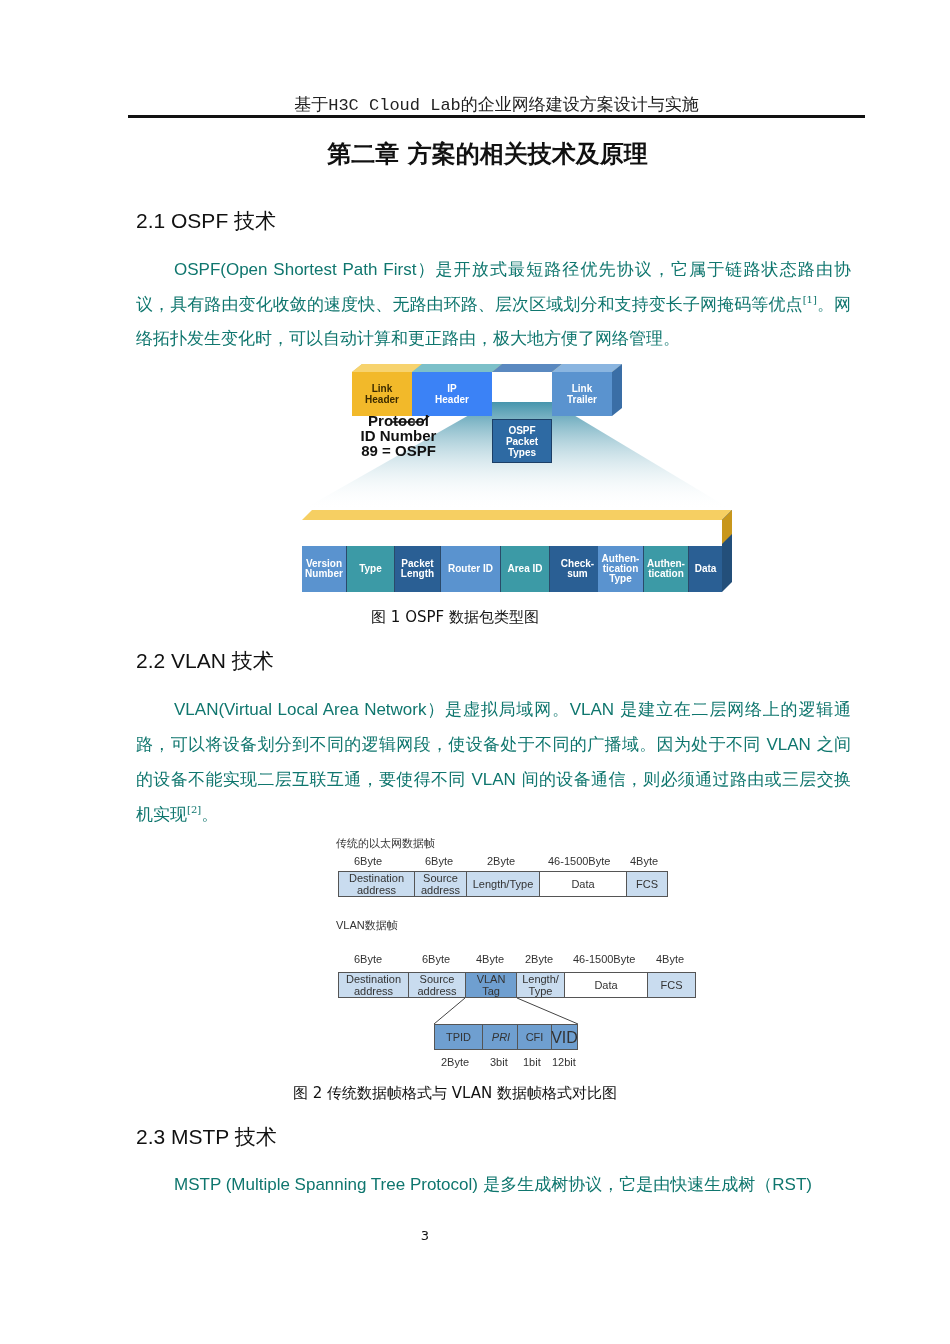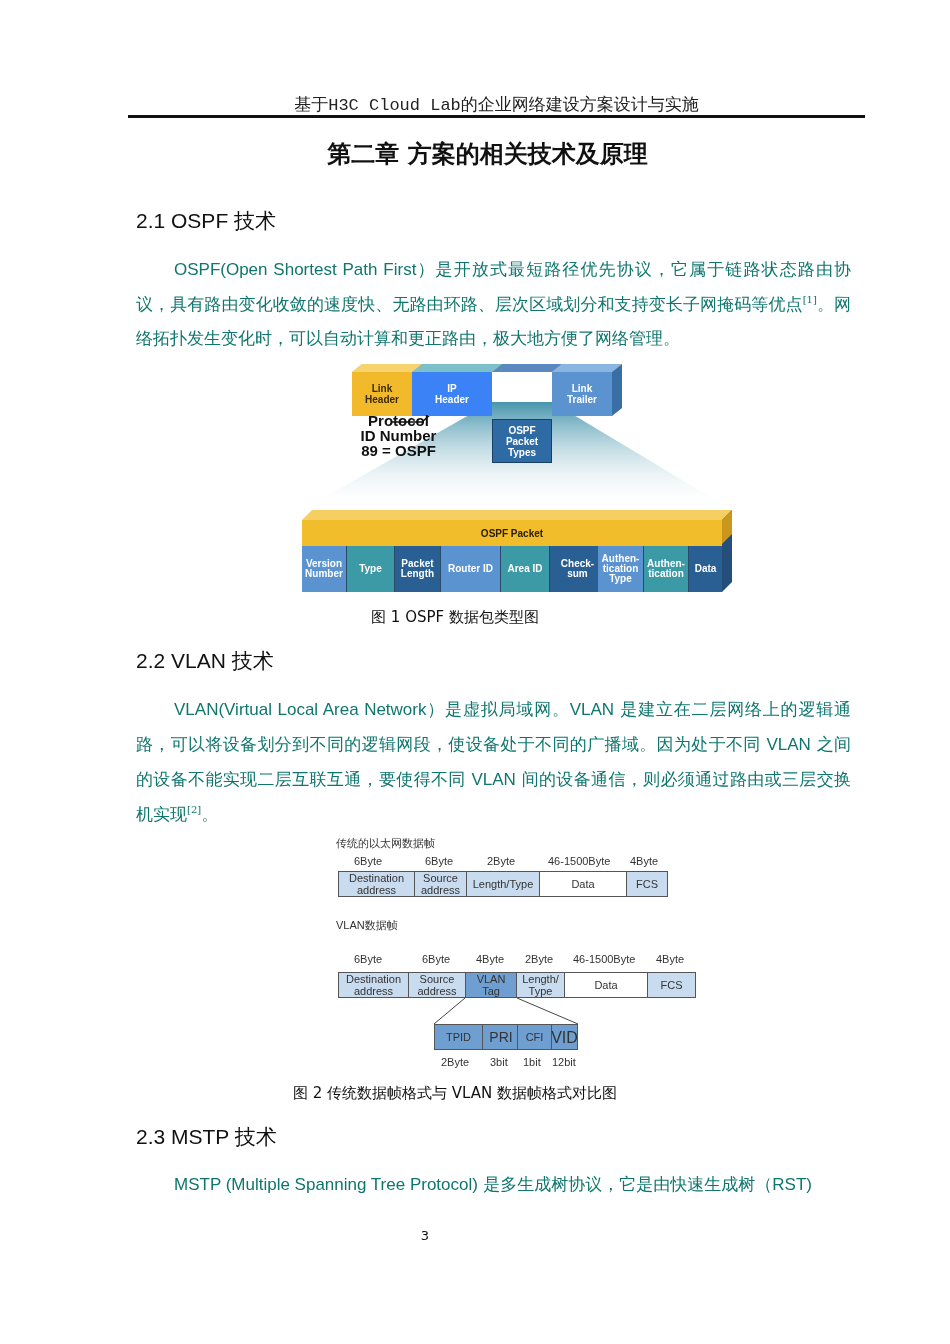--- a/index.html
+++ b/index.html
@@ -77,21 +77,20 @@
   <div class="blk" style="left:252px;top:10px;width:60px;height:44px;background:#5a93cf;">
       <span style="white-space:pre;">Link
 Trailer</span>
     </div>
   <div class="blk" style="left:56px;top:56px;width:85px;height:34px;color:#111;font-size:15px;line-height:15px;">
       <span style="white-space:pre;text-align:center;">Protocol
 ID Number
 89 = OSPF</span>
     </div>
 
-  <div class="blk" style="left:2px;top:158px;width:420px;height:26px;background:#f2bd2a;color:#2a2000;font-size:10px;">OSPF Packet</div>
   <div style="position:absolute;left:2px;top:184px;width:420px;height:46px;">
     <div class="cell" style="left:0;width:45px;height:46px;background:#5a93cf;white-space:pre;">Version
 Number</div>
     <div class="cell" style="left:45px;width:48px;height:46px;background:#3c9aa6;white-space:pre;">Type</div>
     <div class="cell" style="left:93px;width:46px;height:46px;background:#2a5f94;white-space:pre;">Packet
 Length</div>
     <div class="cell" style="left:139px;width:60px;height:46px;background:#5a93cf;white-space:pre;">Router ID</div>
     <div class="cell" style="left:199px;width:49px;height:46px;background:#3c9aa6;white-space:pre;">Area ID</div>
     <div class="cell" style="left:248px;width:56px;height:46px;background:#2a5f94;white-space:pre;">Check-
 sum</div>
@@ -143,21 +142,21 @@
 Type</div>
   <div class="fb" style="left:234px;top:138px;width:84px;height:26px;background:#fff;font-size:11px;">Data</div>
   <div class="fb" style="left:317px;top:138px;width:49px;height:26px;background:#c9dcef;font-size:11px;">FCS</div>
 
   <svg width="380" height="240" style="position:absolute;left:0;top:0;pointer-events:none;">
     <line x1="135" y1="164" x2="104" y2="190" stroke="#444" stroke-width="1"></line>
     <line x1="187" y1="164" x2="248" y2="190" stroke="#444" stroke-width="1"></line>
   </svg>
 
   <div class="fb" style="left:104px;top:190px;width:49px;height:26px;background:#6f9fd0;font-size:11px;">TPID</div>
-  <div class="fb" style="left:152px;top:190px;width:38px;height:26px;background:#6f9fd0;font-size:14px;">PRI</div>
+  <div class="fb" style="left:152px;top:190px;width:38px;height:26px;background:#6f9fd0;font-size:11px;font-style:italic;">PRI</div>
   <div class="fb" style="left:187px;top:190px;width:35px;height:26px;background:#6f9fd0;font-size:11px;">CFI</div>
   <div class="fb" style="left:221px;top:190px;width:27px;height:26px;background:#6f9fd0;font-size:16px;">VID</div>
 
   <div class="lbl" style="left:111px;top:222px;">2Byte</div>
   <div class="lbl" style="left:160px;top:222px;">3bit</div>
   <div class="lbl" style="left:193px;top:222px;">1bit</div>
   <div class="lbl" style="left:222px;top:222px;">12bit</div>
 </div>
 <div class="abs caption" style="top:1084px;left:-20px;">图 2  传统数据帧格式与 VLAN 数据帧格式对比图</div>
 

